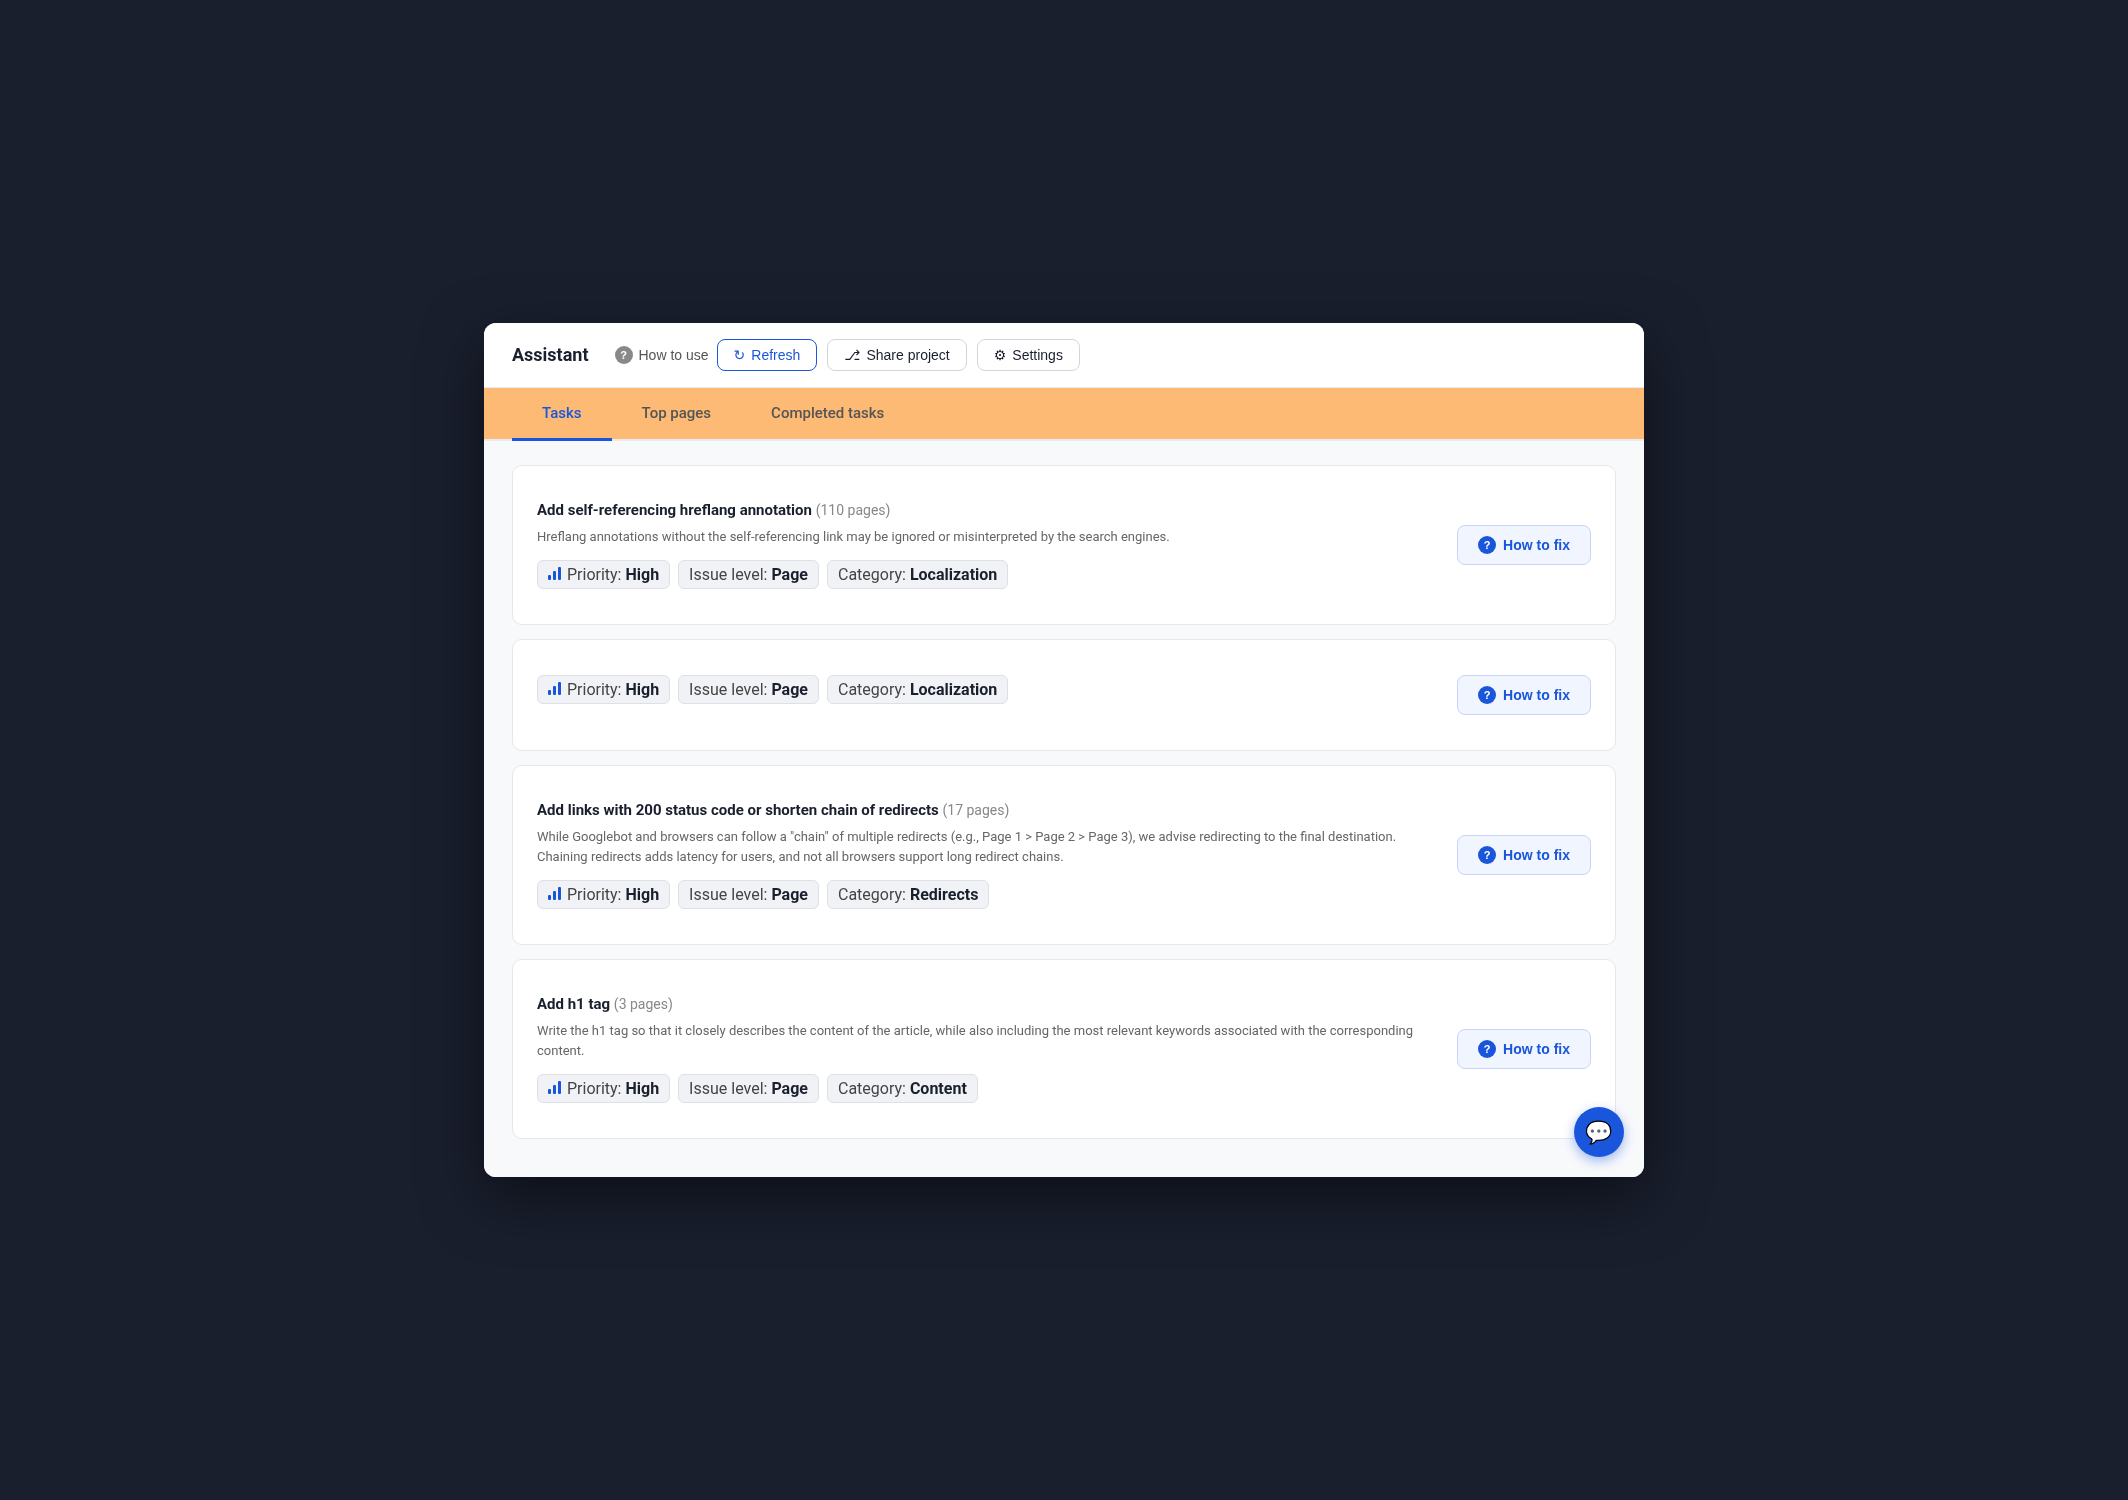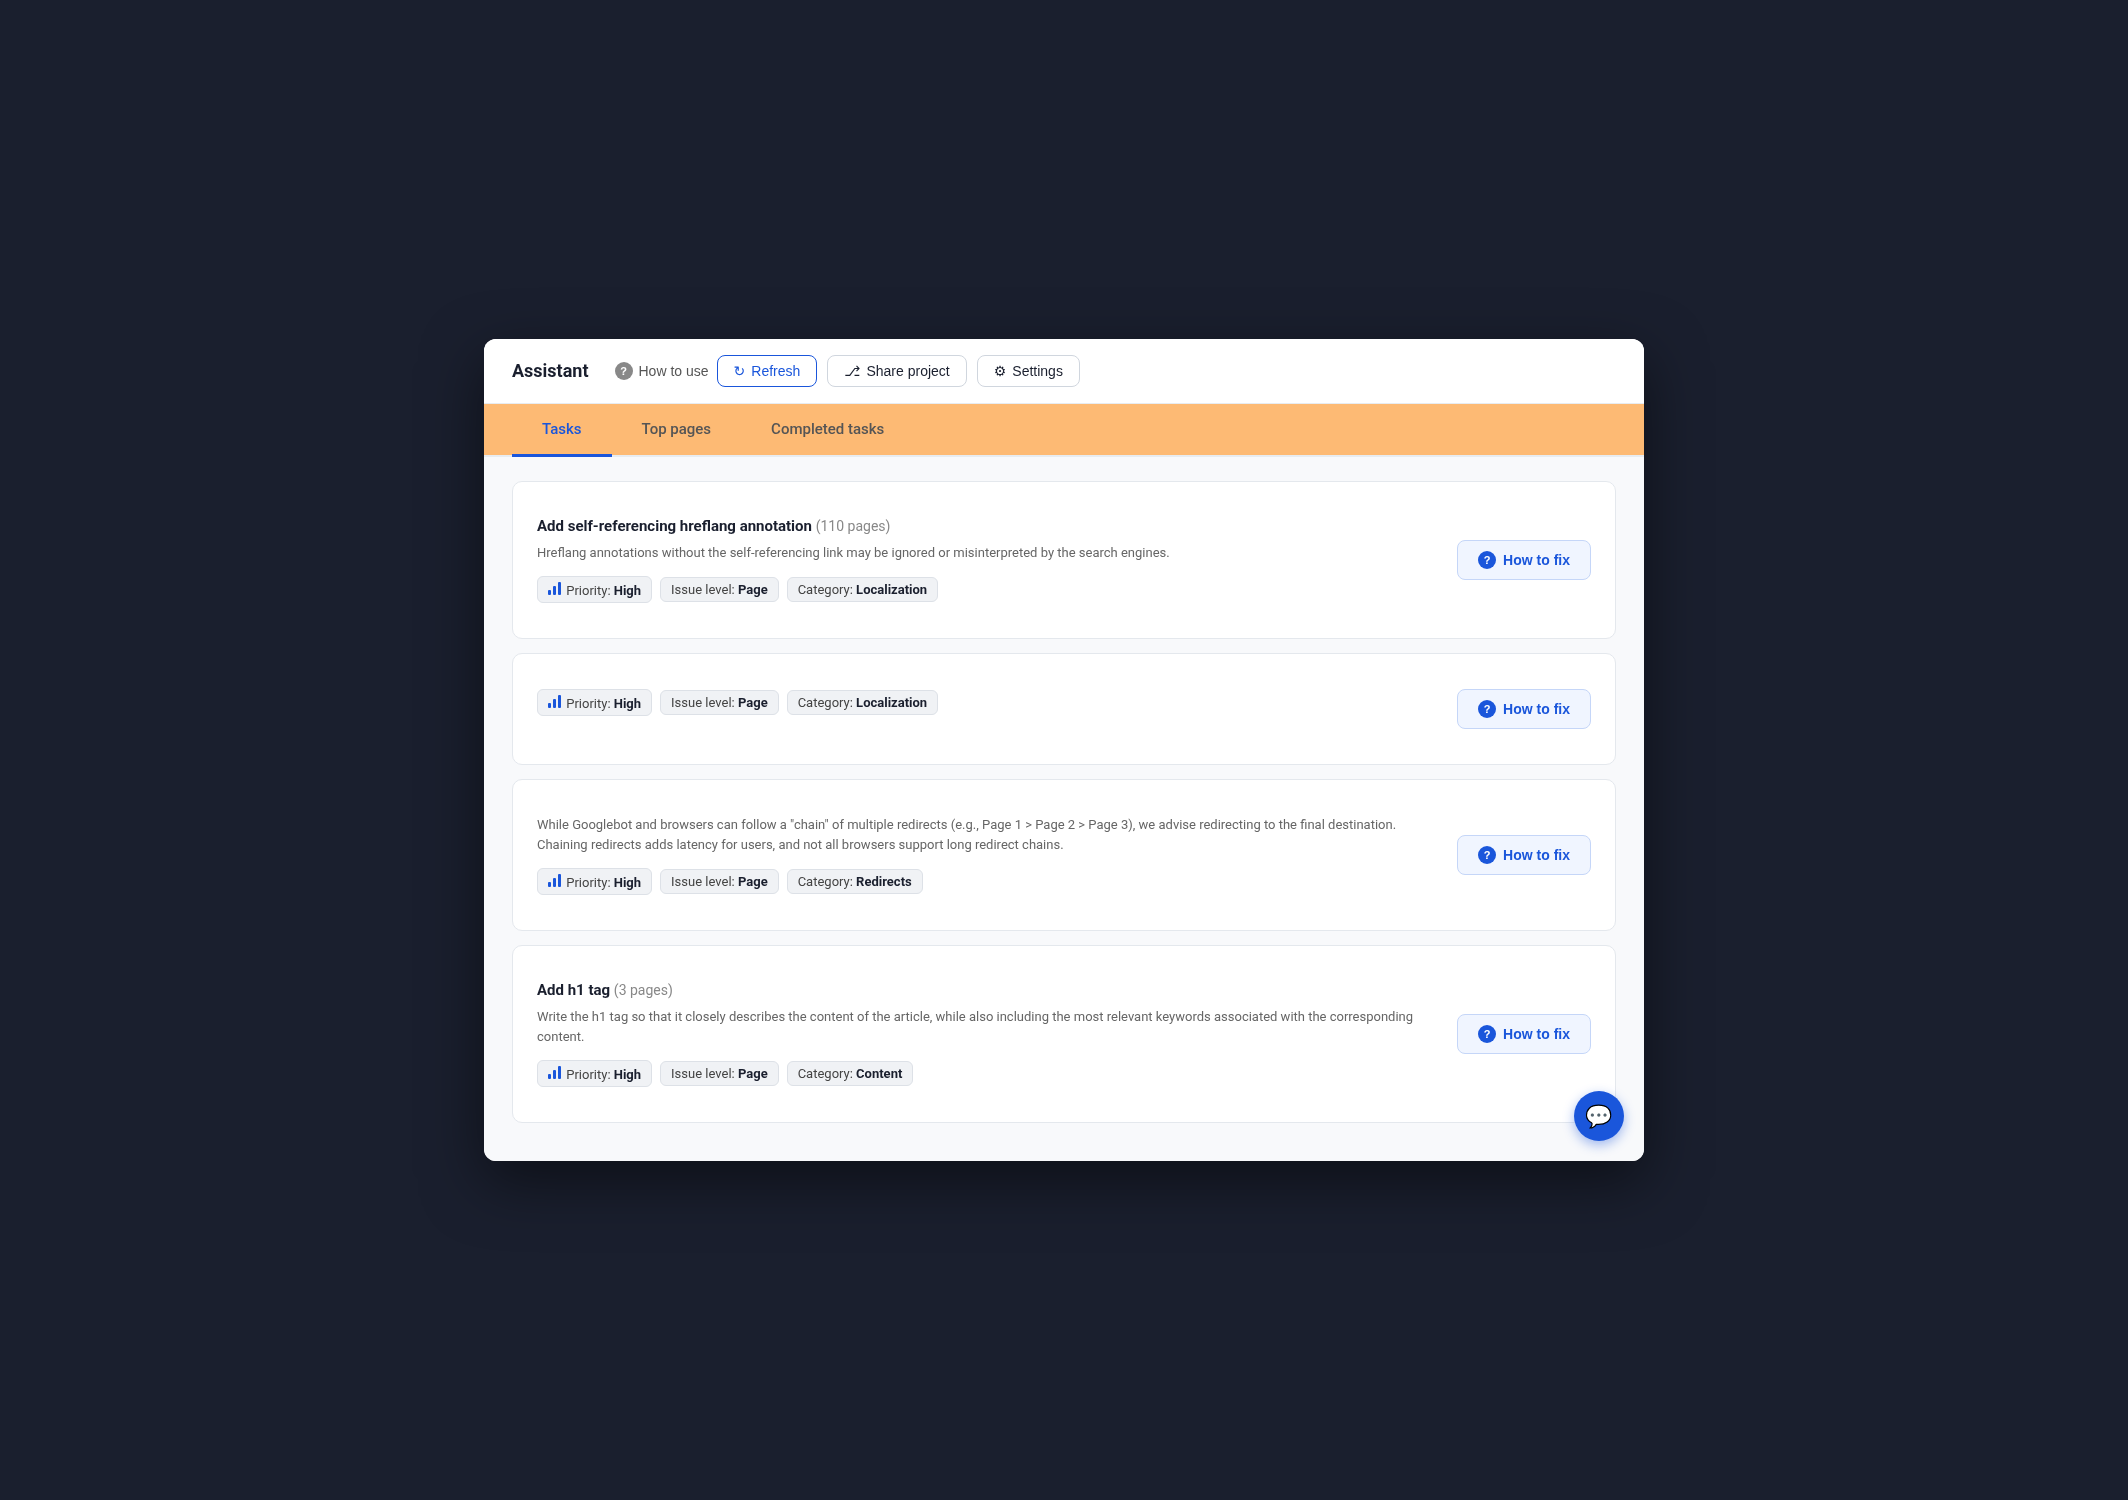--- a/index.html
+++ b/index.html
@@ -132,21 +132,21 @@
       line-height: 1.5;
       margin-bottom: 14px;
     }
     .task-meta {
       display: flex;
       align-items: center;
       gap: 8px;
       flex-wrap: wrap;
     }
     .meta-badge {
-      font-size: 13px;
+      font-size: 16px;
       color: #444;
       background: #f0f2f5;
       border: 1px solid #dde1e7;
       border-radius: 6px;
       padding: 4px 10px;
     }
     .meta-badge strong { color: #1a1f2e; }
     .how-to-fix-btn {
       display: flex;
       align-items: center;
@@ -296,20 +296,23 @@
           </span>
         </div>
       </div>
       <button class="how-to-fix-btn">
         <span class="icon-circle blue">?</span>
         <span>How to fix</span>
       </button>
     </div>
         <div class="task-card">
       <div class="task-body">
+        <div class="task-title">
+          Add links with 200 status code or shorten chain of redirects <span class="page-count">(17 pages)</span>
+        </div>
         <div class="task-desc">While Googlebot and browsers can follow a "chain" of multiple redirects (e.g., Page 1 &gt; Page 2 &gt; Page 3), we advise redirecting to the final destination. Chaining redirects adds latency for users, and not all browsers support long redirect chains.</div>
         <div class="task-meta">
           <span class="meta-badge">
             <span class="bar-icon">
               <span style="height:5px"></span>
                   <span style="height:9px"></span>
                   <span style="height:13px"></span>
             </span>
             Priority: <strong>High</strong>
           </span>

